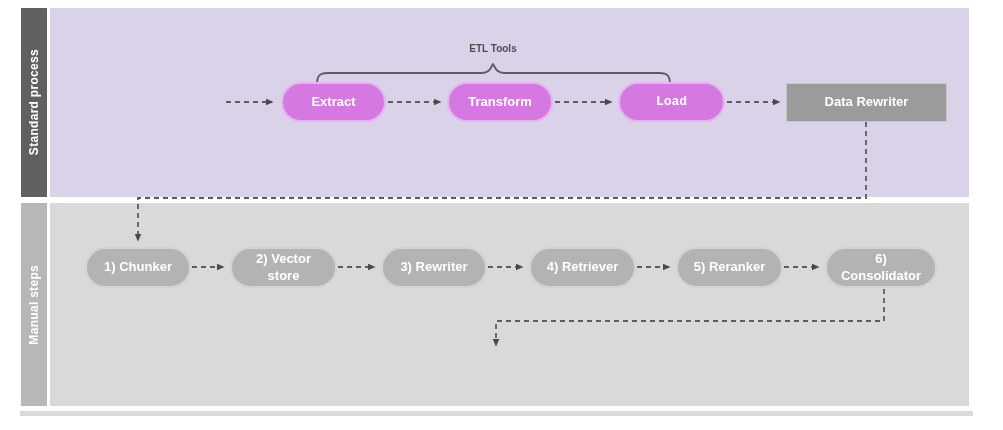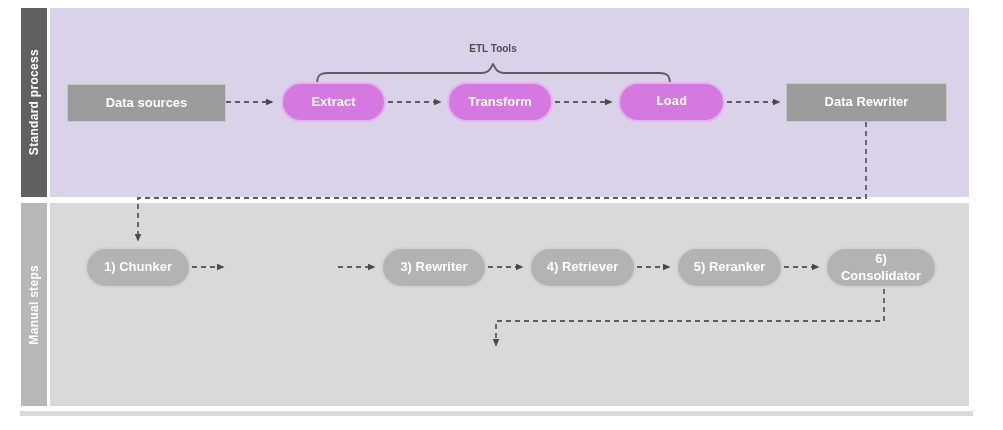--- a/index.html
+++ b/index.html
@@ -89,38 +89,38 @@
     <path class="conn" d="M338,267 L374,267" marker-end="url(#arr)"></path>
     <path class="conn" d="M488,267 L522,267" marker-end="url(#arr)"></path>
     <path class="conn" d="M637,267 L669,267" marker-end="url(#arr)"></path>
     <path class="conn" d="M784,267 L818,267" marker-end="url(#arr)"></path>
     <path class="conn" d="M884,289 L884,321 L496,321 L496,345" marker-end="url(#arr)"></path>
     <path class="brace" d="M317,85 C317,76 319,73 328,73 L482,73 C488,73 490,70 493,64 C496,70 498,73 504,73 L659,73 C668,73 670,76 670,85"></path>
   </svg>
 
   <div class="etl-label">ETL Tools</div>
 
-  <div class="node rect-gray n-data-sources">
-    <span>Data sources</span>
-  </div>
   <div class="node pill-magenta n-transform">
     <span>Transform</span>
   </div>
   <div class="node pill-magenta n-extract">
     <span>Extract</span>
   </div>
   <div class="node pill-magenta n-load">
     <span>Load</span>
   </div>
   <div class="node rect-gray n-data-warehouse">
     <span>Data Rewriter</span>
   </div>
 
   <div class="node pill-gray n-chunker">
     <span>1) Chunker</span>
+  </div>
+  <div class="node pill-gray n-vector-store">
+    <span>2) Vector store</span>
   </div>
   <div class="node pill-gray n-rewriter">
     <span>3) Rewriter</span>
   </div>
   <div class="node pill-gray n-retriever">
     <span>4) Retriever</span>
   </div>
   <div class="node pill-gray n-reranker">
     <span>5) Reranker</span>
   </div>

